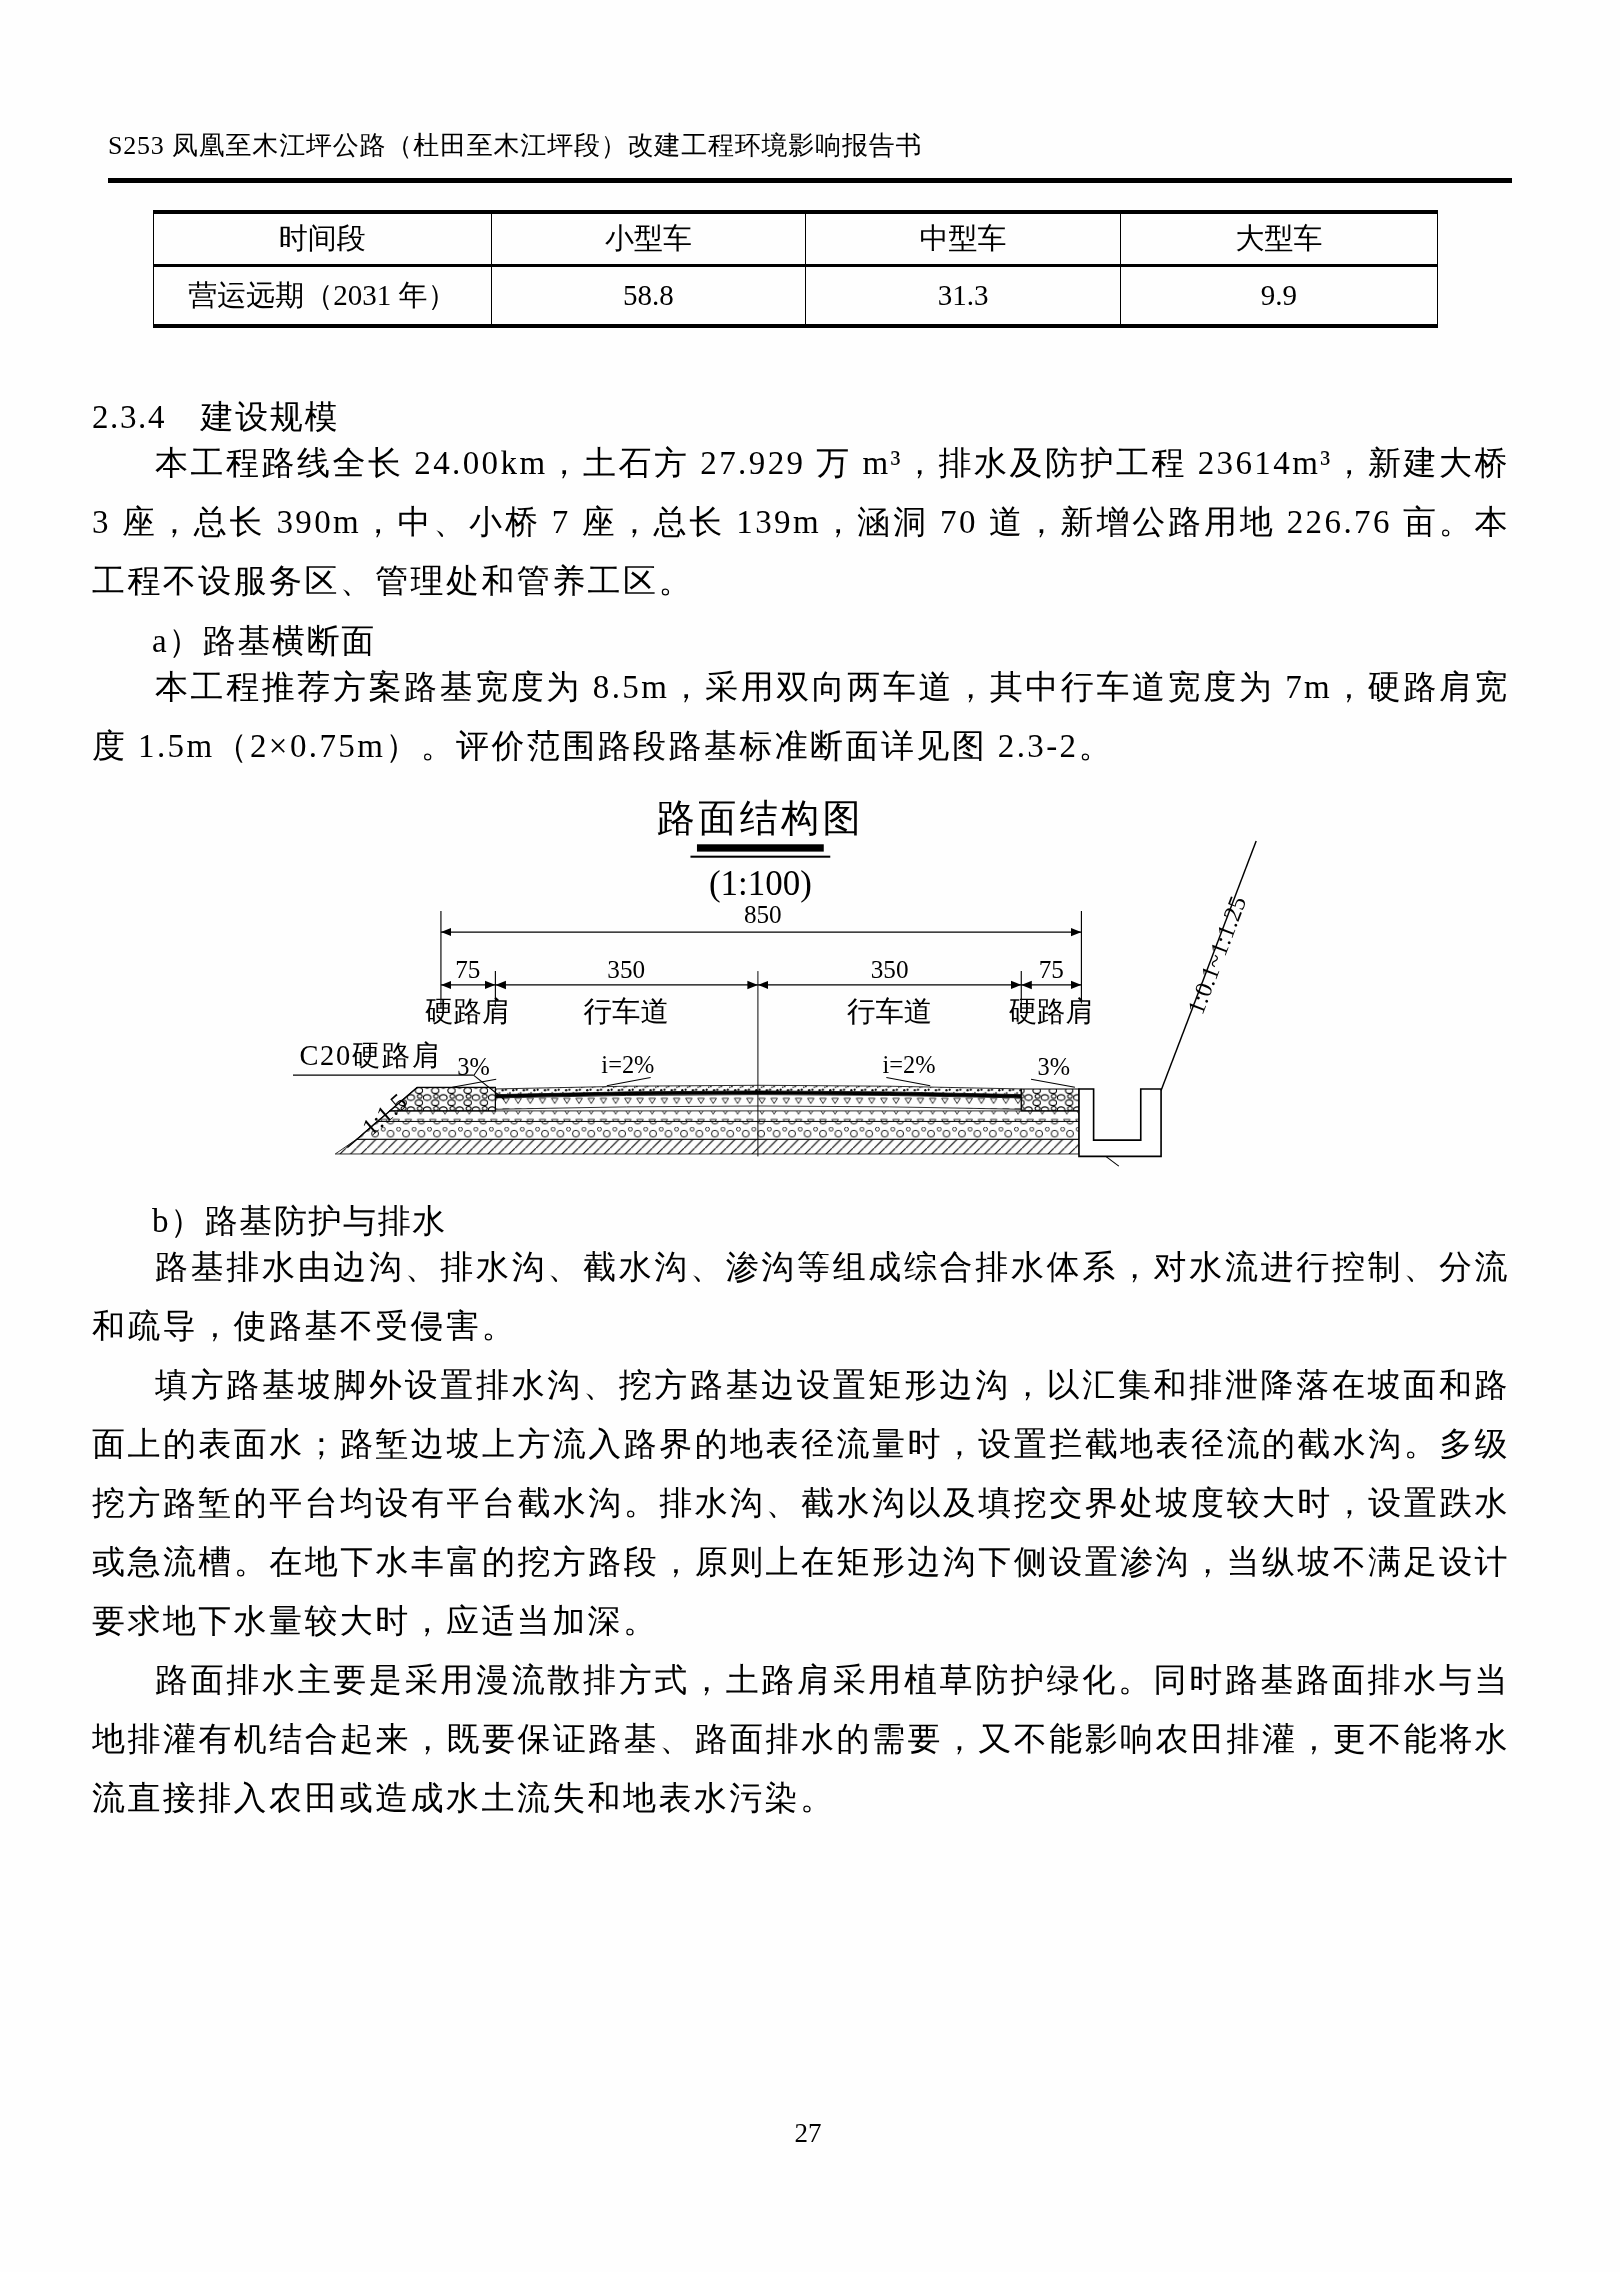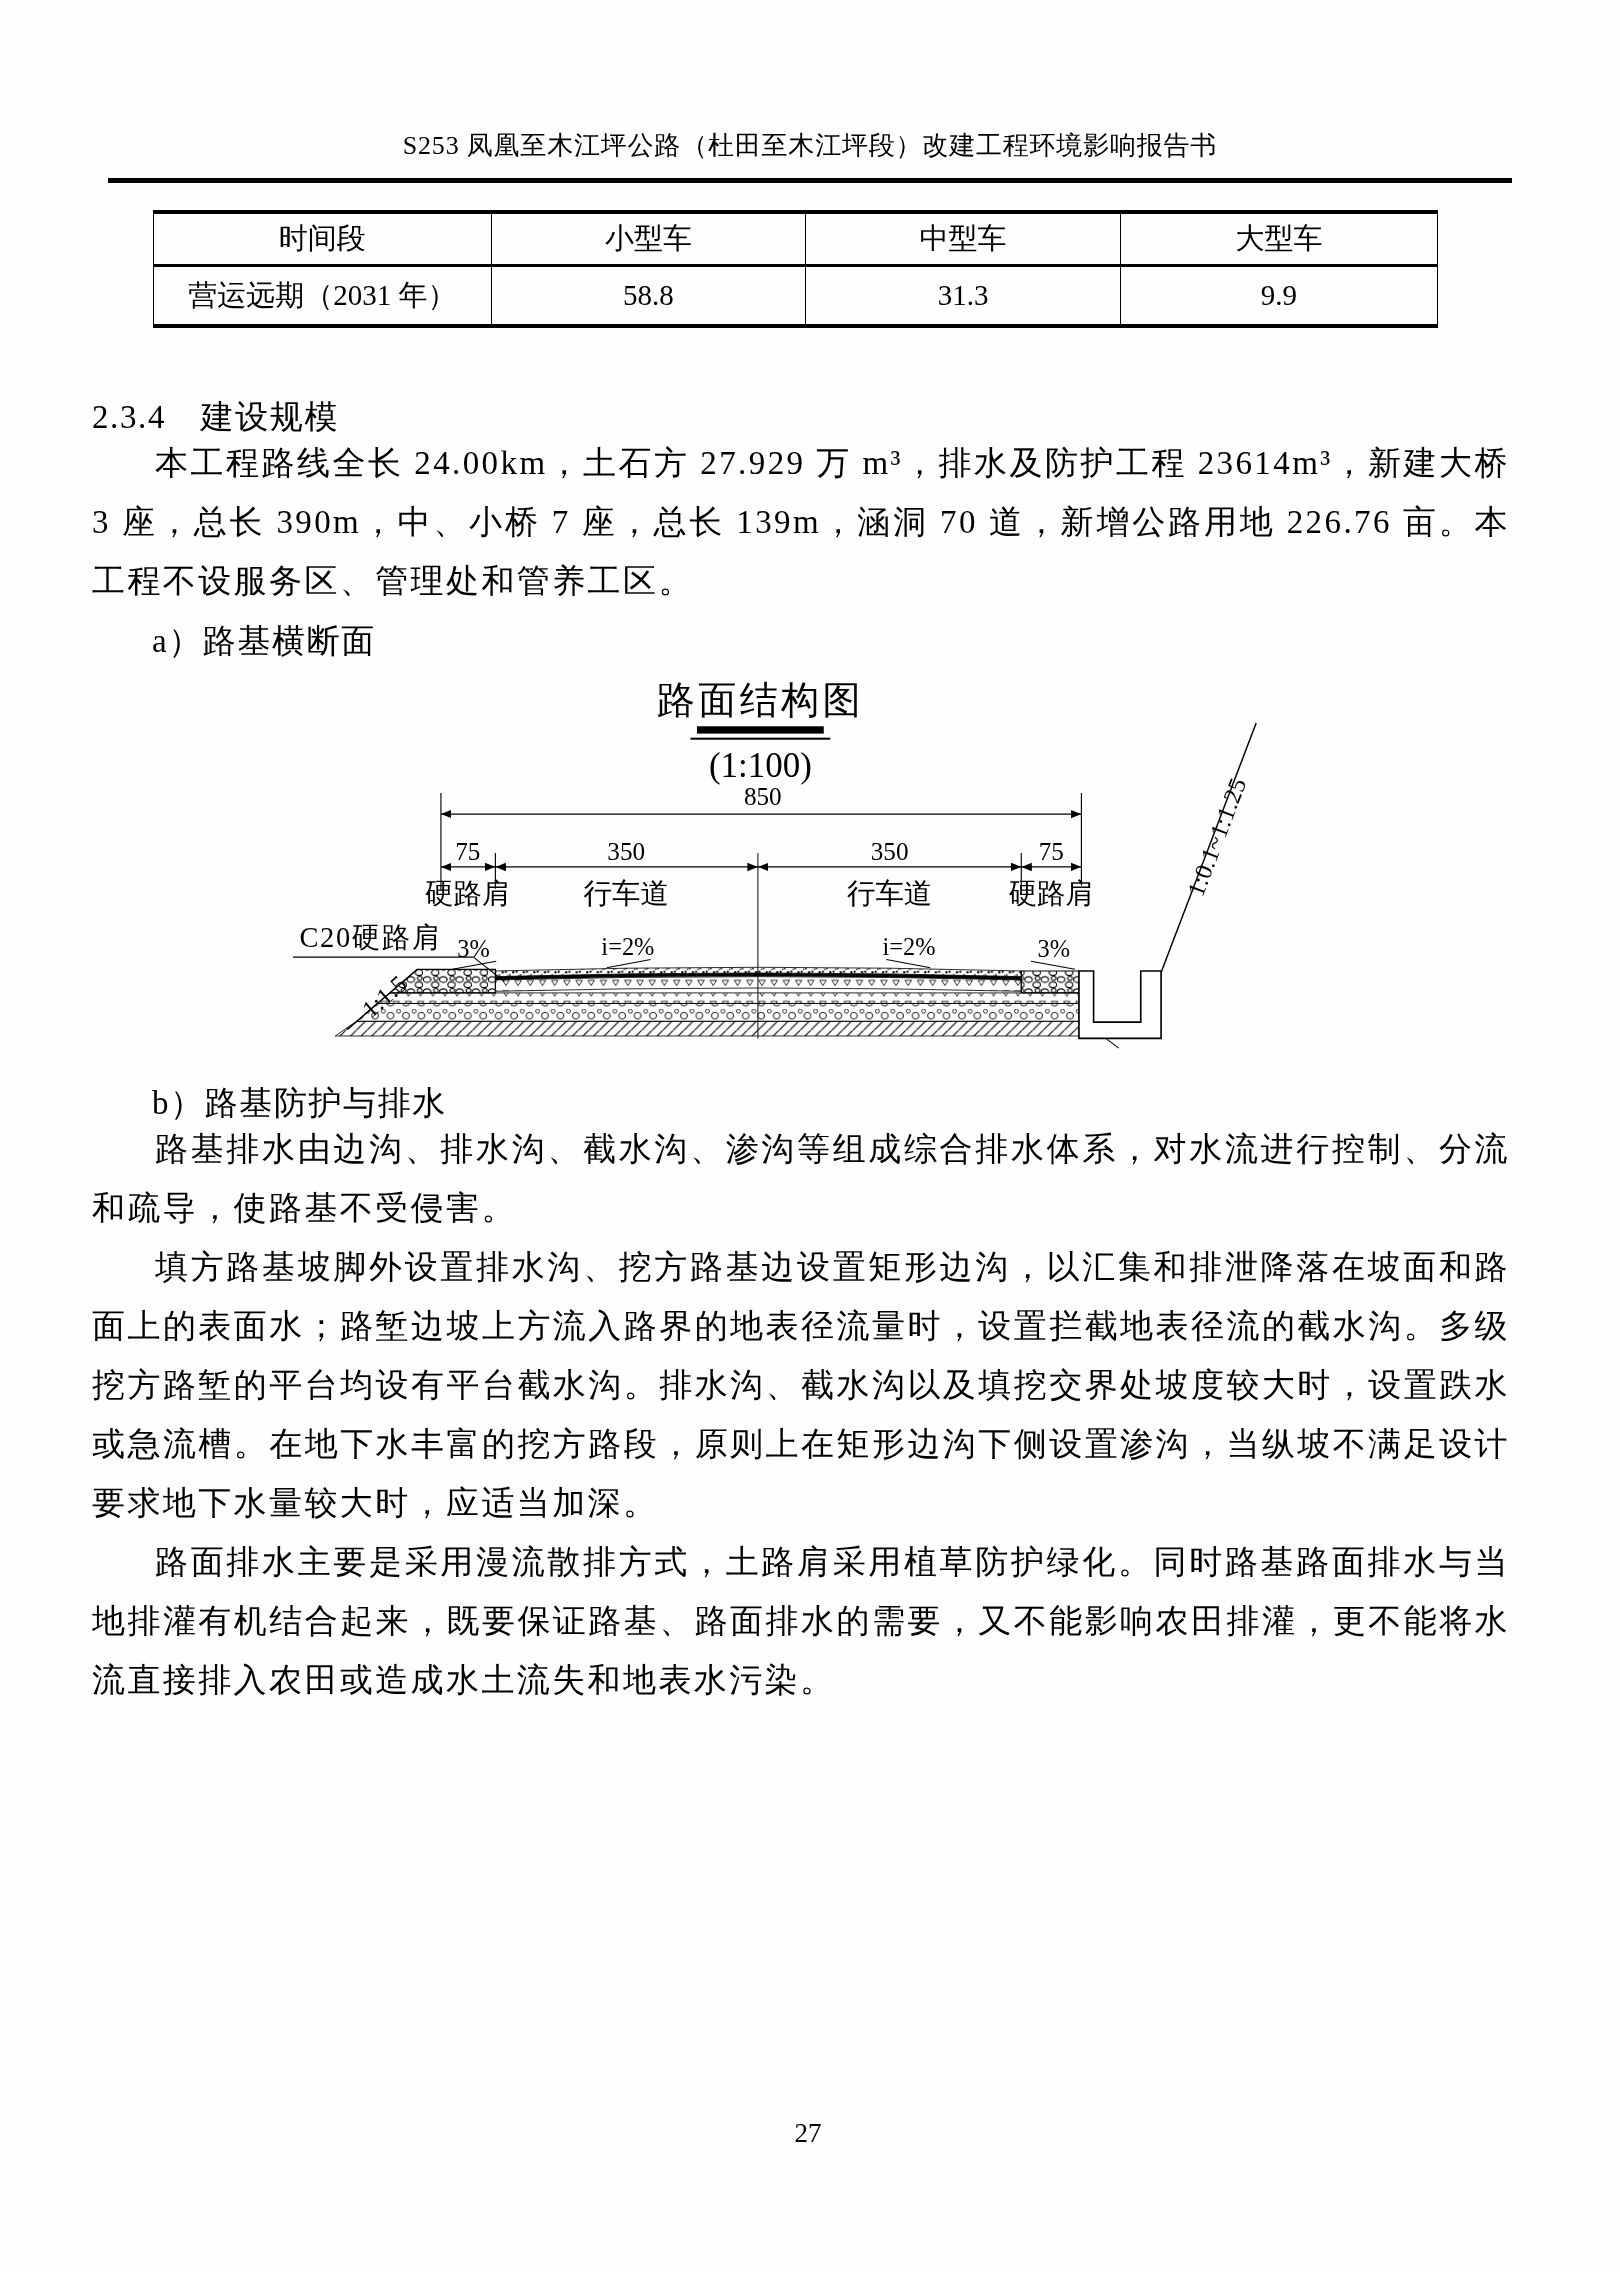--- a/index.html
+++ b/index.html
@@ -8,21 +8,21 @@
     width:1620px;height:2273px;
     background:#fefefe;
     margin:0 auto;
     font-family:"Liberation Serif","DejaVu Serif",serif;
     color:#000;
     overflow:hidden;
   }
   
   .header{
     position:absolute;top:128px;left:108px;right:108px;
-    text-align:center;
+    text-align:left;
     font-size:26px;
     letter-spacing:0.8px;
     padding-bottom:14.6px;
     border-bottom:5.7px solid #000;
   }
   
   .content{position:absolute;top:210px;left:92px;right:110px;}
 
   
   table.vehicle{
@@ -115,20 +115,21 @@
         <td>31.3</td>
         <td>9.9</td>
       </tr>
     </tbody>
       </table>
 
     <div class="h-num h-234">2.3.4　建设规模</div>
     <p class="body p1">本工程路线全长 24.00km，土石方 27.929 万 m³，排水及防护工程 23614m³，新建大桥 3 座，总长 390m，中、小桥 7 座，总长 139m，涵洞 70 道，新增公路用地 226.76 亩。本工程不设服务区、管理处和管养工区。</p>
 
     <div class="h-sub h-a">a）路基横断面</div>
+    <p class="body p2">本工程推荐方案路基宽度为 8.5m，采用双向两车道，其中行车道宽度为 7m，硬路肩宽度 1.5m（2×0.75m）。评价范围路段路基标准断面详见图 2.3-2。</p>
 
     <div class="figure">
       <svg width="1016" height="378" viewBox="0 0 1250 465" xmlns="http://www.w3.org/2000/svg">
         <defs>
           <marker id="arrR" viewBox="0 0 10 10" refX="10" refY="5" markerWidth="13" markerHeight="13" markerUnits="userSpaceOnUse" orient="auto">
             <path d="M0,1 L10,5 L0,9 Z" fill="#000"></path>
           </marker>
           <marker id="arrL" viewBox="0 0 10 10" refX="0" refY="5" markerWidth="13" markerHeight="13" markerUnits="userSpaceOnUse" orient="auto">
             <path d="M10,1 L0,5 L10,9 Z" fill="#000"></path>
           </marker>

